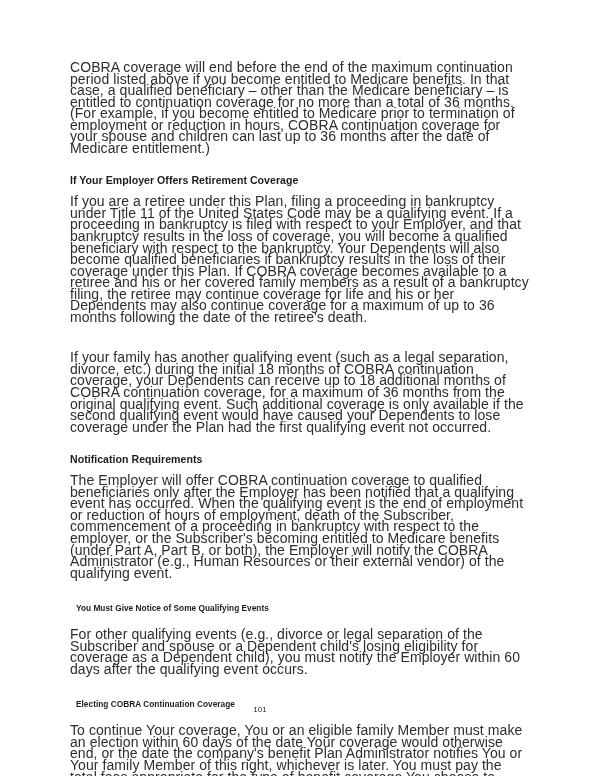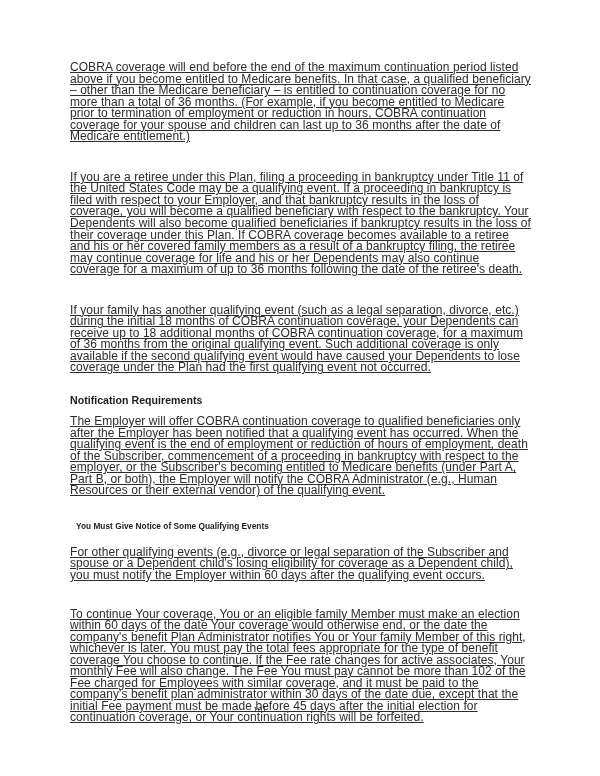--- a/index.html
+++ b/index.html
@@ -23,26 +23,25 @@
     background: #ffffff;
   }
   .content {
     position: absolute;
     left: 70px;
     top: 62px;
     width: 461px;
   }
   p.body-text {
     margin: 0 0 0 0;
-    font-size: 12px;
+    font-size: 14px;
     line-height: 11.55px;
     text-align: left;
     color: #2d2d2d;
     letter-spacing: 0.005em;
-    text-decoration: underline;
   }
   h2.section-heading {
     margin: 0;
     font-size: 10.6px;
     font-weight: bold;
     line-height: 13px;
     color: #1d1d1d;
     letter-spacing: 0.002em;
   }
   h3.sub-heading {
@@ -70,20 +69,21 @@
 </head>
 <body>
 
 <div class="page">
 
   <div class="content">
 
     <p class="body-text">COBRA coverage will end before the end of the maximum continuation period listed above if you become entitled to Medicare benefits.  In that case, a qualified beneficiary – other than the Medicare beneficiary – is entitled to continuation coverage for no more than a total of 36 months. (For example, if you become entitled to Medicare prior to termination of employment or reduction in hours, COBRA continuation coverage for your spouse and children can last up to 36 months after the date of Medicare entitlement.)</p>
 
     <div class="gap-before-h2"></div>
+    <h2 class="section-heading">If Your Employer Offers Retirement Coverage</h2>
     <div class="gap-after-h2"></div>
 
     <p class="body-text">If you are a retiree under this Plan, filing a proceeding in bankruptcy under Title 11 of the United States Code may be a qualifying event.  If a proceeding in bankruptcy is filed with respect to your Employer, and that bankruptcy results in the loss of coverage, you will become a qualified beneficiary with respect to the bankruptcy.  Your Dependents will also become qualified beneficiaries if bankruptcy results in the loss of their coverage under this Plan.  If COBRA coverage becomes available to a retiree and his or her covered family members as a result of a bankruptcy filing, the retiree may continue coverage for life and his or her Dependents may also continue coverage for a maximum of up to 36 months following the date of the retiree's death.</p>
 
     <div class="gap-before-h2"></div>
     <div class="gap-after-h2"></div>
 
     <p class="body-text">If your family has another qualifying event (such as a legal separation, divorce, etc.) during the initial 18 months of COBRA continuation coverage, your Dependents can receive up to 18 additional months of COBRA continuation coverage, for a maximum of 36 months from the original qualifying event.  Such additional coverage is only available if the second qualifying event would have caused your Dependents to lose coverage under the Plan had the first qualifying event not occurred.</p>
 
     <div class="gap-before-h2"></div>
@@ -92,20 +92,21 @@
 
     <p class="body-text">The Employer will offer COBRA continuation coverage to qualified beneficiaries only after the Employer has been notified that a qualifying event has occurred.  When the qualifying event is the end of employment or reduction of hours of employment, death of the Subscriber, commencement of a proceeding in bankruptcy with respect to the employer, or the Subscriber's becoming entitled to Medicare benefits (under Part A, Part B, or both), the Employer will notify the COBRA Administrator (e.g., Human Resources or their external vendor) of the qualifying event.</p>
 
     <div class="gap-before-h3"></div>
     <h3 class="sub-heading">You Must Give Notice of Some Qualifying Events</h3>
     <div class="gap-after-h3"></div>
 
     <p class="body-text">For other qualifying events (e.g., divorce or legal separation of the Subscriber and spouse or a Dependent child's losing eligibility for coverage as a Dependent child), you must notify the Employer within 60 days after the qualifying event occurs.</p>
 
     <div class="gap-before-h3"></div>
+    <h3 class="sub-heading">Electing COBRA Continuation Coverage</h3>
     <div class="gap-after-h3"></div>
 
     <p class="body-text">To continue Your coverage, You or an eligible family Member must make an election within 60 days of the date Your coverage would otherwise end, or the date the company's benefit Plan Administrator notifies You or Your family Member of this right, whichever is later.  You must pay the total fees appropriate for the type of benefit coverage You choose to continue.  If the Fee rate changes for active associates, Your monthly Fee will also change.  The Fee You must pay cannot be more than 102 of the Fee charged for Employees with similar coverage, and it must be paid to the company's benefit plan administrator within 30 days of the date due, except that the initial Fee payment must be made before 45 days after the initial election for continuation coverage, or Your continuation rights will be forfeited.</p>
 
   </div>
 
   <div class="page-number">101</div>
 
 </div>
 

